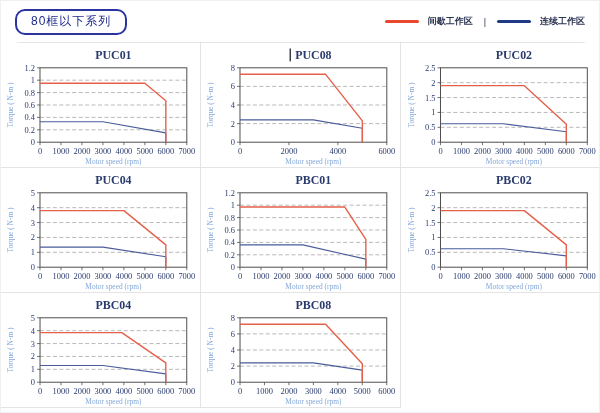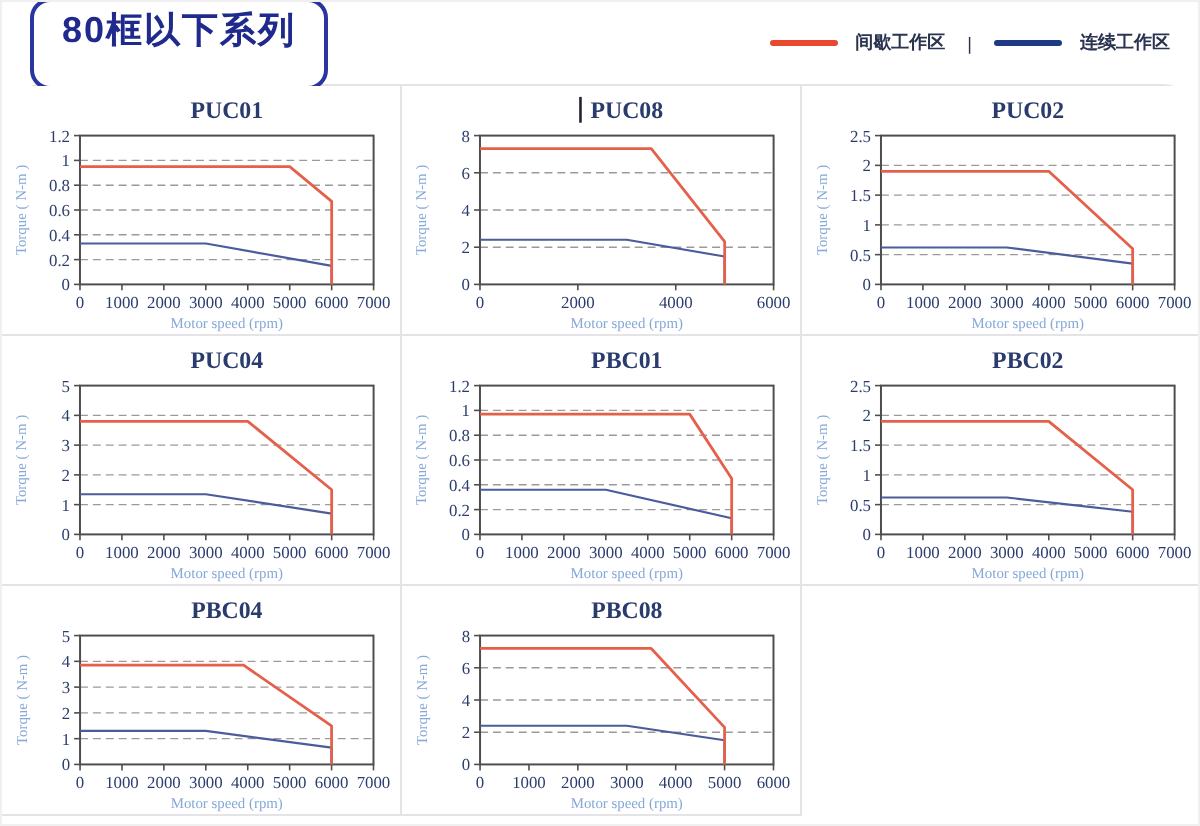--- a/index.html
+++ b/index.html
@@ -6,22 +6,22 @@
   .page{
     width:600px;height:413px;background:#ffffff;position:relative;
     border:1px solid #f0f0f0;box-sizing:border-box;overflow:hidden;
     font-family:"Liberation Sans", sans-serif;
   }
   .header{
     height:41px;display:flex;align-items:center;justify-content:space-between;
     padding:0 14px;box-sizing:border-box;
   }
   .badge{
-    border:2px solid #2a35a0;border-radius:10px;padding:2px 14px 16px 14px;
-    color:#1f2a8c;font-weight:bold;font-size:18px;letter-spacing:1px;background:#fff;
+    border:2px solid #2a35a0;border-radius:10px;padding:2px 14px 3px 14px;
+    color:#1f2a8c;font-weight:normal;font-size:12px;letter-spacing:1px;background:#fff;
   }
   .legend{display:flex;align-items:center;gap:9px;}
   .legend .swatch{width:34px;height:3px;border-radius:2px;display:inline-block;}
   .legend .lab{font-size:9px;font-weight:bold;color:#2a3350;}
   .legend .sep{font-size:9px;color:#2a3350;padding:0 2px;}
   .grid{
     width:600px;display:grid;
     grid-template-columns:200px 200px 200px;
     grid-template-rows:125px 125px 115px;
     border-top:1px solid #e4e4e6;

